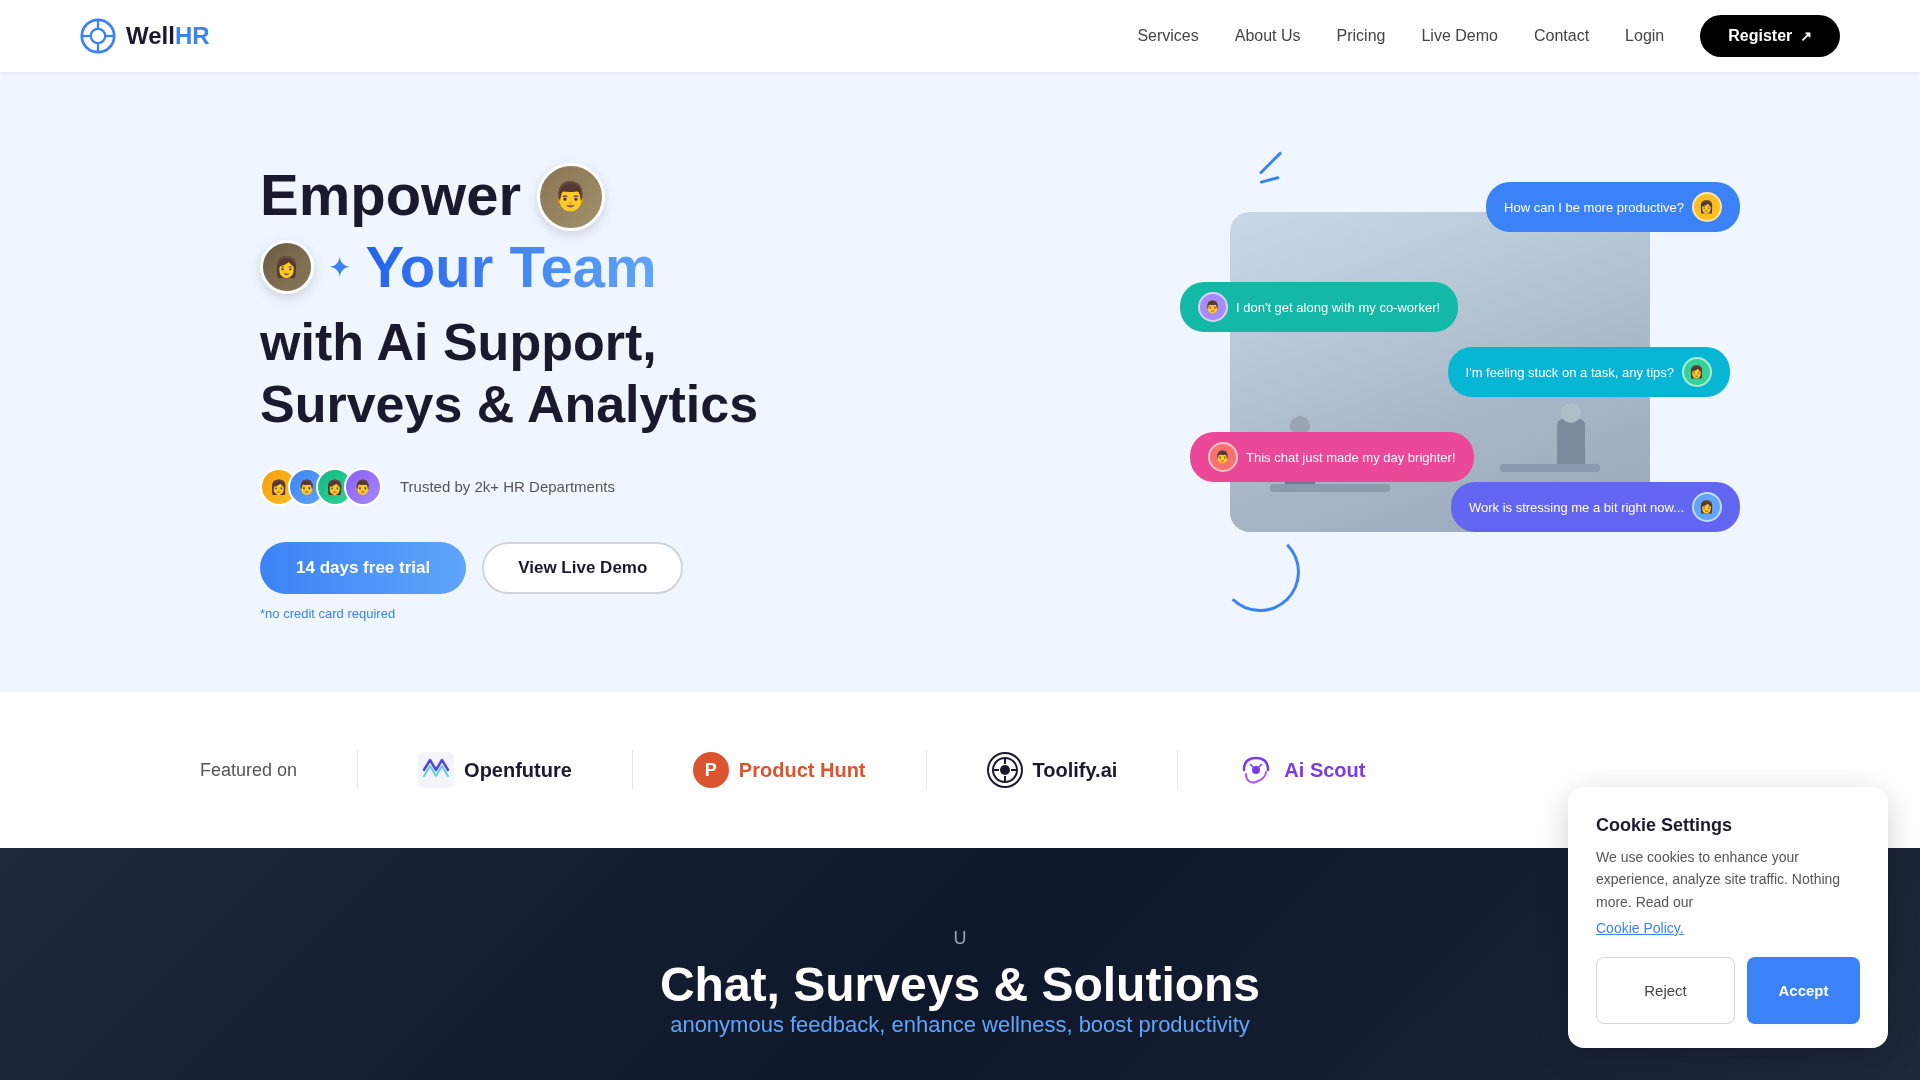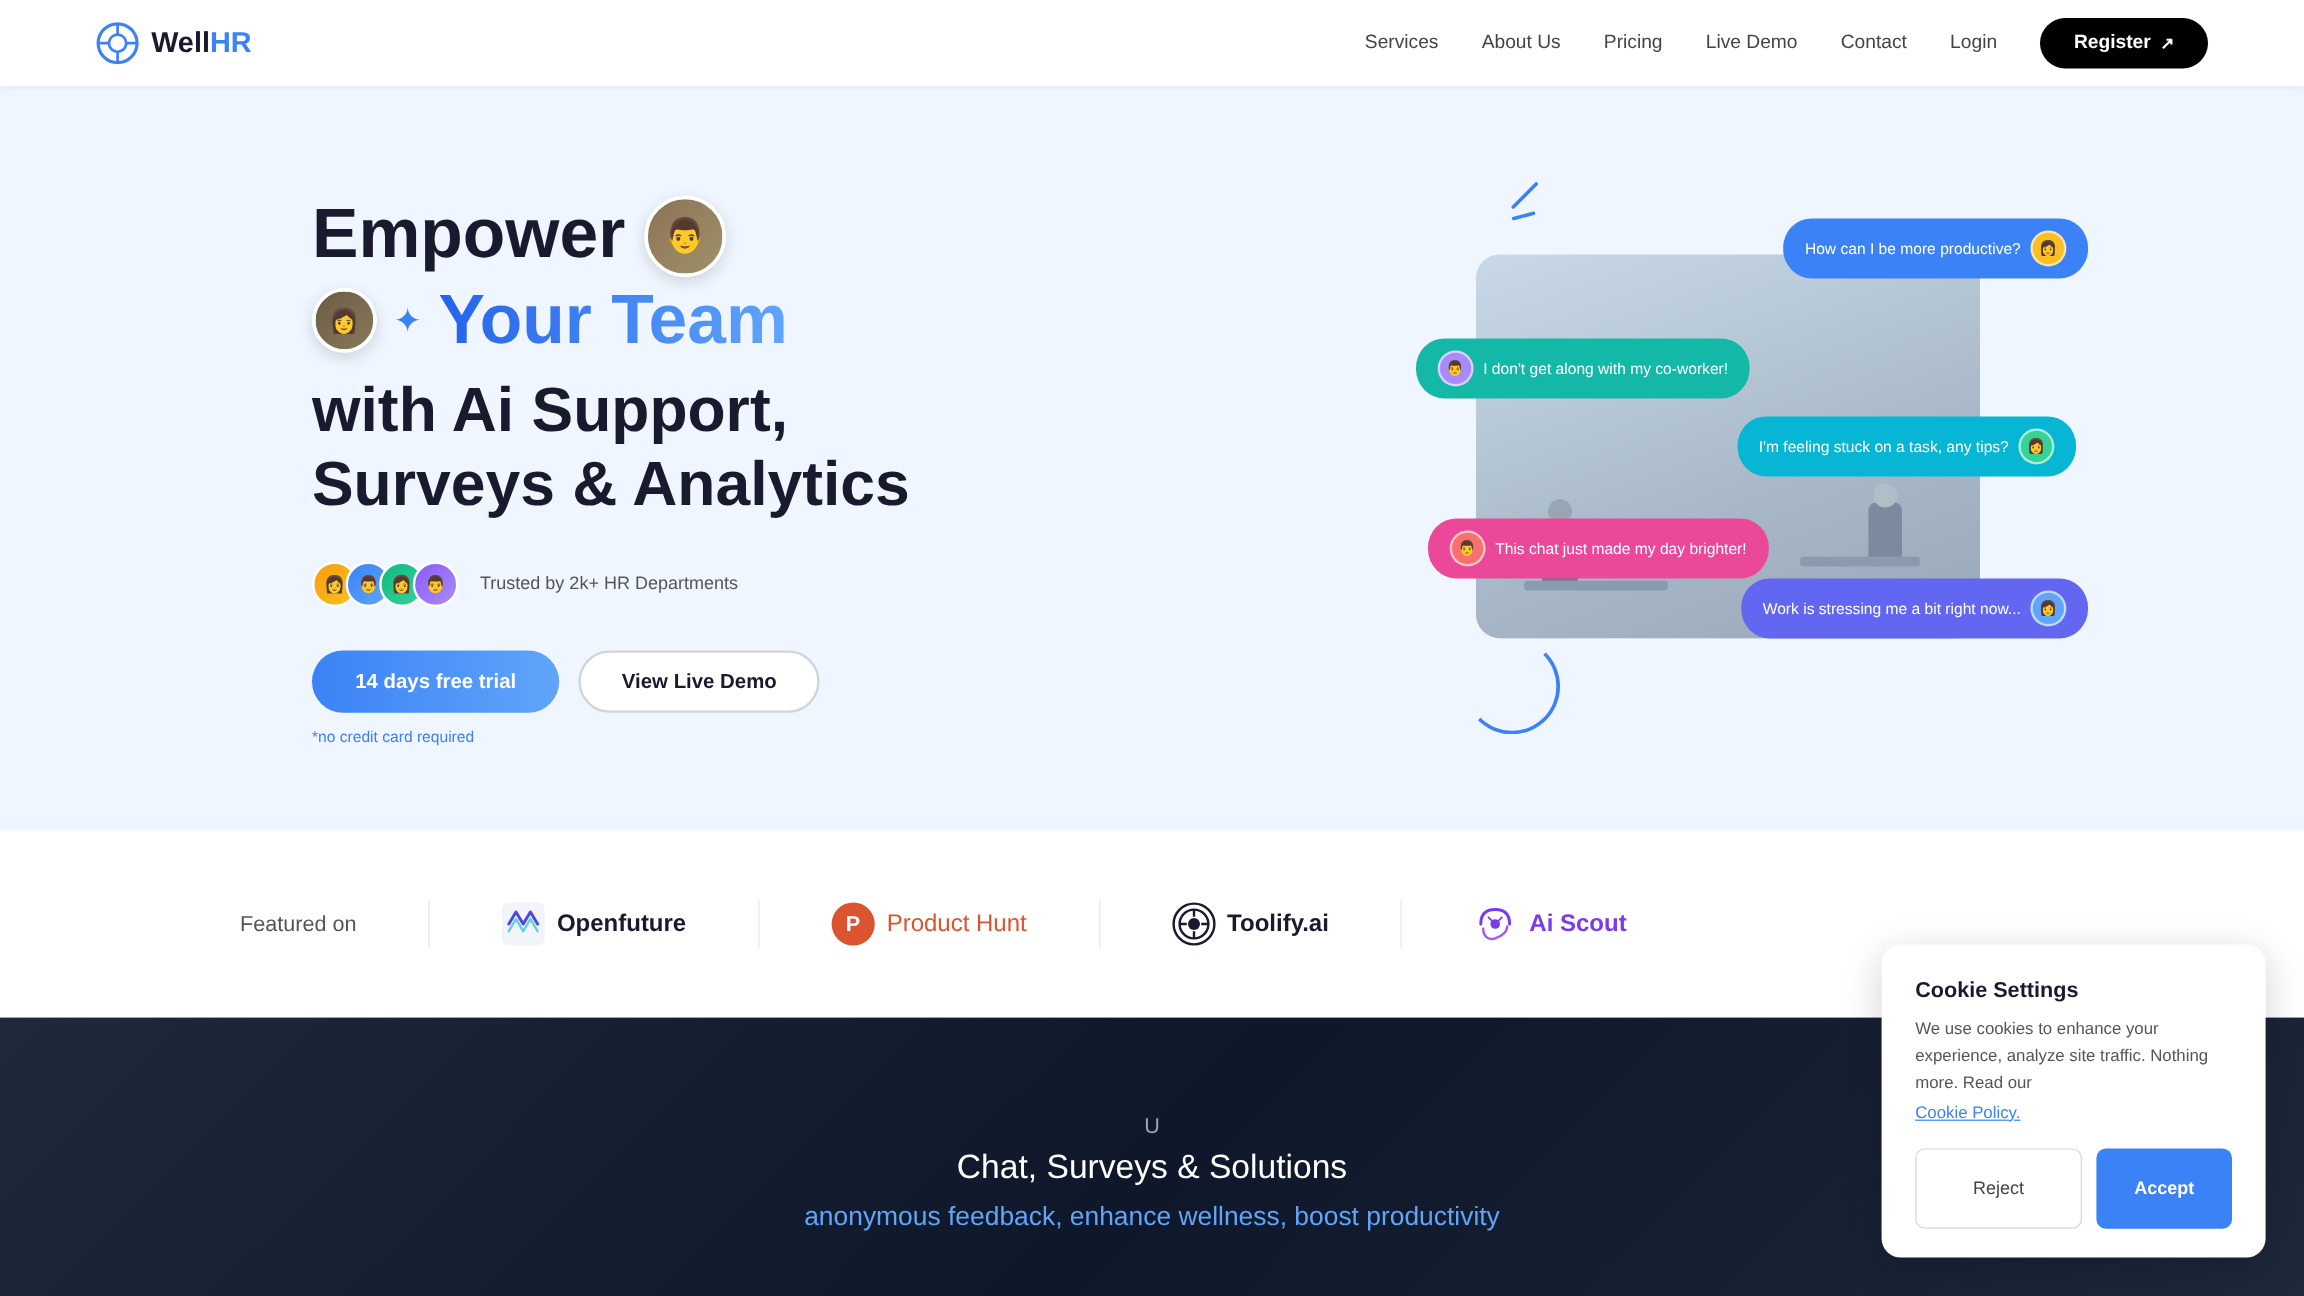--- a/index.html
+++ b/index.html
@@ -344,21 +344,21 @@
       gap: 60px;
       flex: 1;
     }
     .featured-logo-item {
       display: flex;
       align-items: center;
       gap: 10px;
       text-decoration: none;
     }
     .logo-openfuture { color: #1a1a2e; font-size: 20px; font-weight: 700; }
-    .logo-producthunt { color: #da552f; font-size: 20px; font-weight: 400; }
+    .logo-producthunt { color: #da552f; font-size: 20px; font-weight: 700; }
     .logo-toolify { color: #1a1a2e; font-size: 20px; font-weight: 700; }
     .logo-aiscout { color: #7c3aed; font-size: 20px; font-weight: 700; }
     .ph-icon {
       width: 36px; height: 36px;
       background: #da552f;
       border-radius: 50%;
       display: flex;
       align-items: center;
       justify-content: center;
       color: #fff;
@@ -405,24 +405,23 @@
       justify-content: center;
       position: relative;
       overflow: hidden;
     }
     .dark-section-eyebrow {
       font-size: 18px;
       color: #94a3b8;
       margin-bottom: 8px;
     }
     .dark-section-title {
-      font-size: 28px;
-      font-weight: 400;
+      font-size: 48px;
+      font-weight: 700;
       color: #fff;
-      margin-bottom: 12px;
     }
     .dark-section-subtitle {
       font-size: 22px;
       color: #60a5fa;
     }
 
     
     .cookie-banner {
       position: fixed;
       bottom: 32px;

